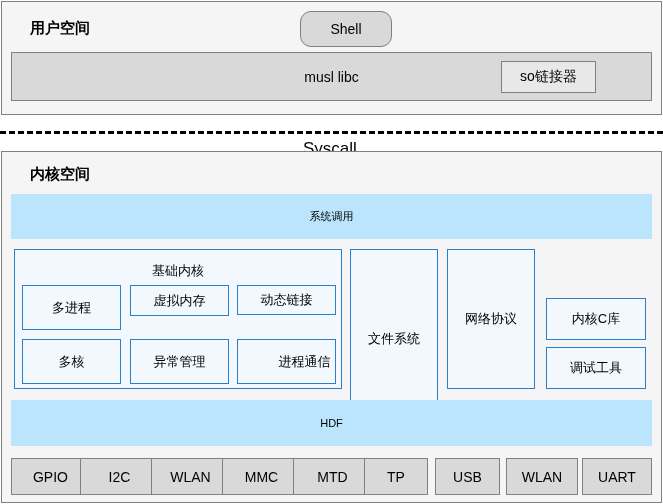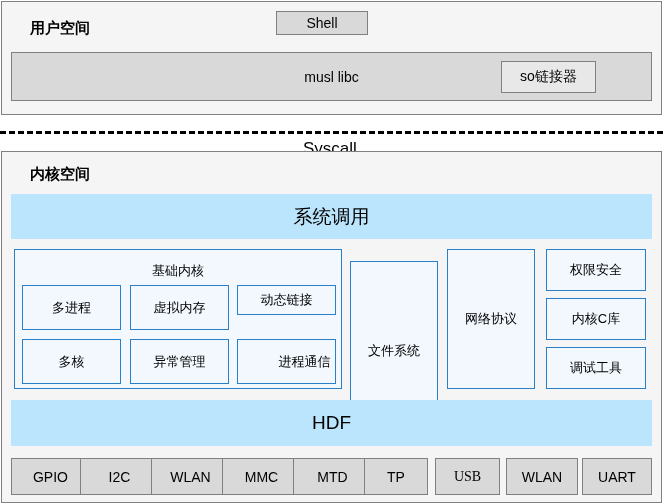--- a/index.html
+++ b/index.html
@@ -47,21 +47,21 @@
     text-align: center;
   }
 
   .blue-band {
     position: absolute;
     box-sizing: border-box;
     background: #bbe5fd;
     display: flex;
     align-items: center;
     justify-content: center;
-    font-size: 19px;
+    font-size: 11px;
     color: #000000;
   }
 
   .blue-box {
     position: absolute;
     box-sizing: border-box;
     background: #f2f8fe;
     border: 1px solid #2a7fc9;
     display: flex;
     align-items: center;
@@ -105,58 +105,57 @@
 </style>
 </head>
 <body>
 
 <div id="diagram">
 
   <div class="panel" style="left:1px; top:1px; width:661px; height:114px;"></div>
 
   <div class="zone-title" style="left:30px; top:19px;">用户空间</div>
 
-  <div class="grey-box" style="left:276px; top:11px; width:92px; height:24px;">Shell</div>
+  <div class="grey-box" style="left:300px; top:11px; width:92px; height:36px;border-radius:11px;">Shell</div>
 
   <div class="grey-box" style="left:11px; top:52px; width:641px; height:49px;">musl libc</div>
 
   <div class="grey-box" style="left:501px; top:61px; width:95px; height:32px; background:#e8e8e8;">so链接器</div>
 
   <div class="divider" style="top:131px;"></div>
   <div class="divider-label" style="left:297px; top:128px;margin-top:11px;">Syscall</div>
 
   <div class="panel" style="left:1px; top:151px; width:661px; height:352px;"></div>
 
   <div class="zone-title" style="left:30px; top:165px;">内核空间</div>
 
   <div class="blue-band" style="left:11px; top:194px; width:641px; height:45px;">系统调用</div>
 
   <div class="blue-group" style="left:14px; top:249px; width:328px; height:140px;"></div>
   <div class="group-label" style="left:14px; top:262px; width:328px;">基础内核</div>
 
   <div class="blue-box" style="left:22px; top:285px; width:99px; height:45px;">多进程</div>
-  <div class="blue-box" style="left:130px; top:285px; width:99px; height:45px;">虚拟内存</div>
+  <div class="blue-box" style="left:130px; top:285px; width:99px; height:31px;">虚拟内存</div>
   <div class="blue-box" style="left:237px; top:285px; width:99px; height:30px;">动态链接</div>
 
   <div class="blue-box" style="left:130px; top:339px; width:99px; height:45px;">异常管理</div>
   <div class="blue-box" style="left:22px; top:339px; width:99px; height:45px;">多核</div>
   <div class="blue-box" style="left:237px; top:339px; width:99px; height:45px;padding-left:36px;">进程通信</div>
 
-  <div class="blue-box" style="left:350px; top:249px; width:88px; height:180px;margin-top:12px;">文件系统</div>
+  <div class="blue-box" style="left:350px; top:249px; width:88px; height:180px;">文件系统</div>
   <div class="blue-box" style="left:447px; top:249px; width:88px; height:140px;">网络协议</div>
 
-  <div class="blue-box" style="left:546px; top:249px; width:100px; height:42px;">权限安全</div>
   <div class="blue-box" style="left:546px; top:298px; width:100px; height:42px;">内核C库</div>
   <div class="blue-box" style="left:546px; top:347px; width:100px; height:42px;">调试工具</div>
 
   <div class="blue-band" style="left:11px; top:400px; width:641px; height:46px;">HDF</div>
 
   <div class="grey-box" style="left:11px; top:458px; width:79px; height:37px;">GPIO</div>
   <div class="grey-box" style="left:80px; top:458px; width:79px; height:37px;">I2C</div>
   <div class="grey-box" style="left:151px; top:458px; width:79px; height:37px;">WLAN</div>
   <div class="grey-box" style="left:222px; top:458px; width:79px; height:37px;">MMC</div>
   <div class="grey-box" style="left:293px; top:458px; width:79px; height:37px;">MTD</div>
   <div class="grey-box" style="left:364px; top:458px; width:64px; height:37px;">TP</div>
-  <div class="grey-box" style="left:435px; top:458px; width:65px; height:37px;font-family:Liberation Serif, serif;">USB</div>
+  <div class="grey-box" style="left:435px; top:458px; width:65px; height:37px;">USB</div>
   <div class="grey-box" style="left:506px; top:458px; width:72px; height:37px;">WLAN</div>
   <div class="grey-box" style="left:582px; top:458px; width:70px; height:37px;">UART</div>
 
 </div>
 
 </body></html>

